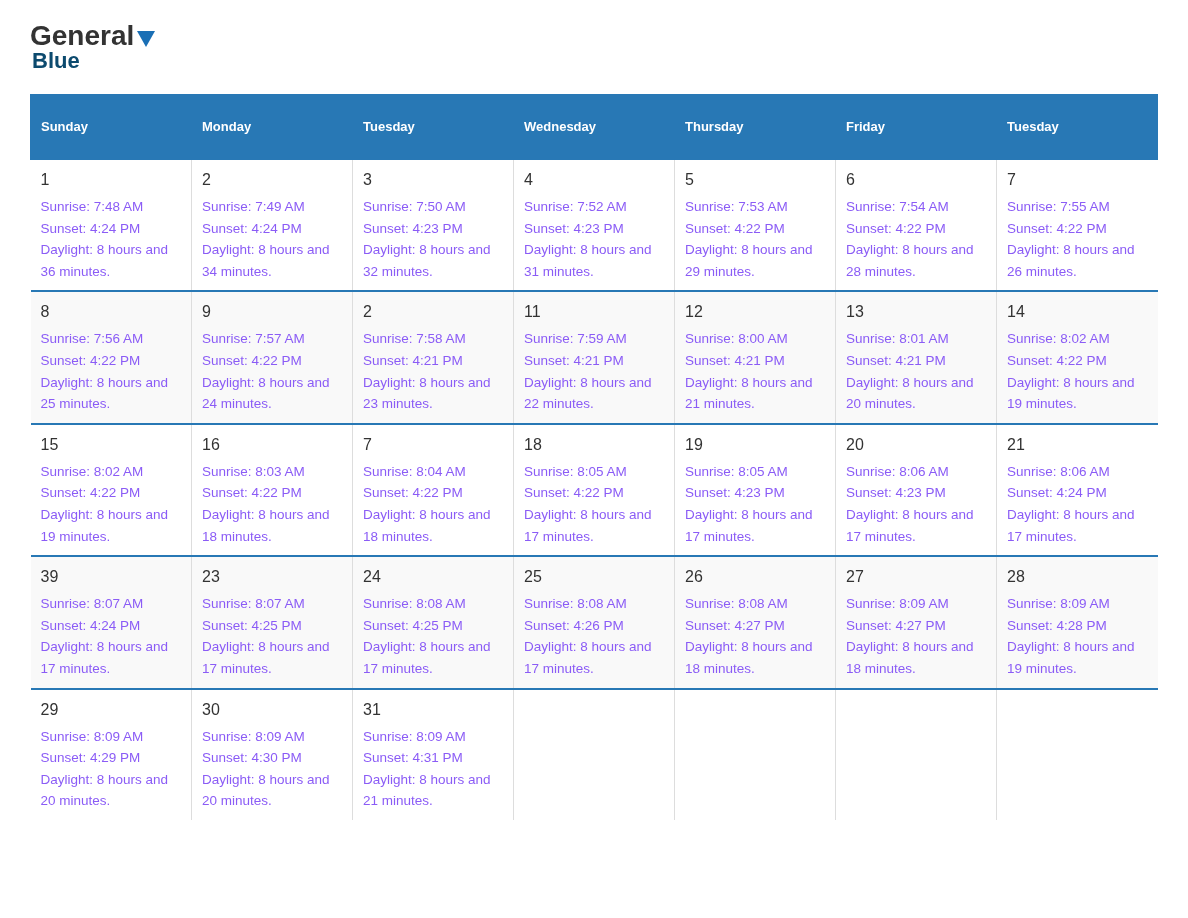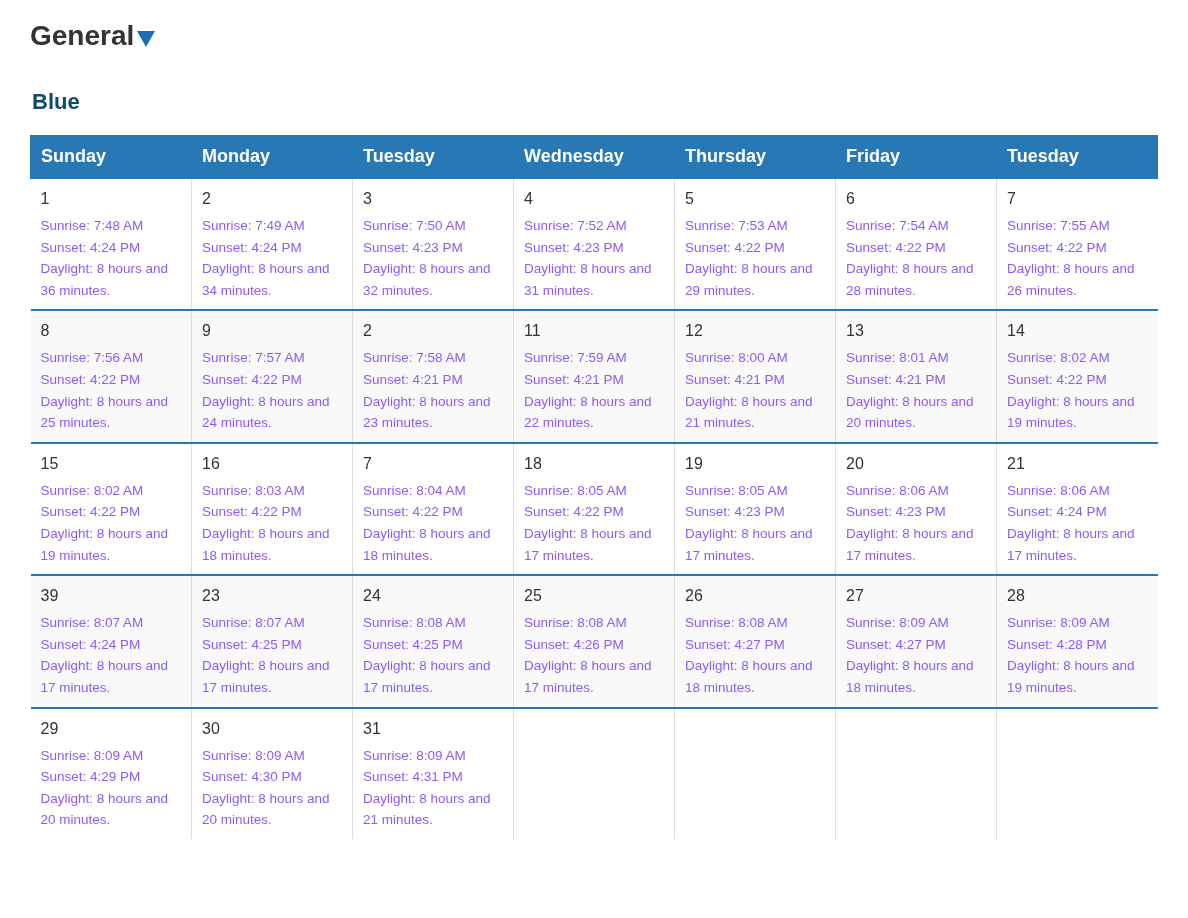--- a/index.html
+++ b/index.html
@@ -14,21 +14,20 @@
     .header {
       display: flex;
       justify-content: space-between;
       align-items: flex-start;
       margin-bottom: 20px;
     }
     .logo {
       display: flex;
       flex-direction: column;
       align-items: flex-start;
-      gap: 41px;
     }
     .logo-text {
       display: flex;
       align-items: center;
       font-size: 28px;
       font-weight: bold;
       color: #333;
     }
     .logo-general { color: #333; }
     .logo-underline {
@@ -52,23 +51,23 @@
     }
     table {
       width: 100%;
       border-collapse: collapse;
     }
     thead tr {
       background-color: #2878b5;
     }
     thead th {
       color: #fff;
-      font-size: 18px;
-      font-weight: bold;
-      padding: 10px 10px;
+      font-size: 13px;
+      font-weight: bold;
+      padding: 24px 10px;
       text-align: left;
       border: 1px solid #2878b5;
     }
     tbody tr {
       border-top: 2px solid #2878b5;
     }
     tbody td {
       vertical-align: top;
       padding: 8px 10px;
       font-size: 13.5px;

